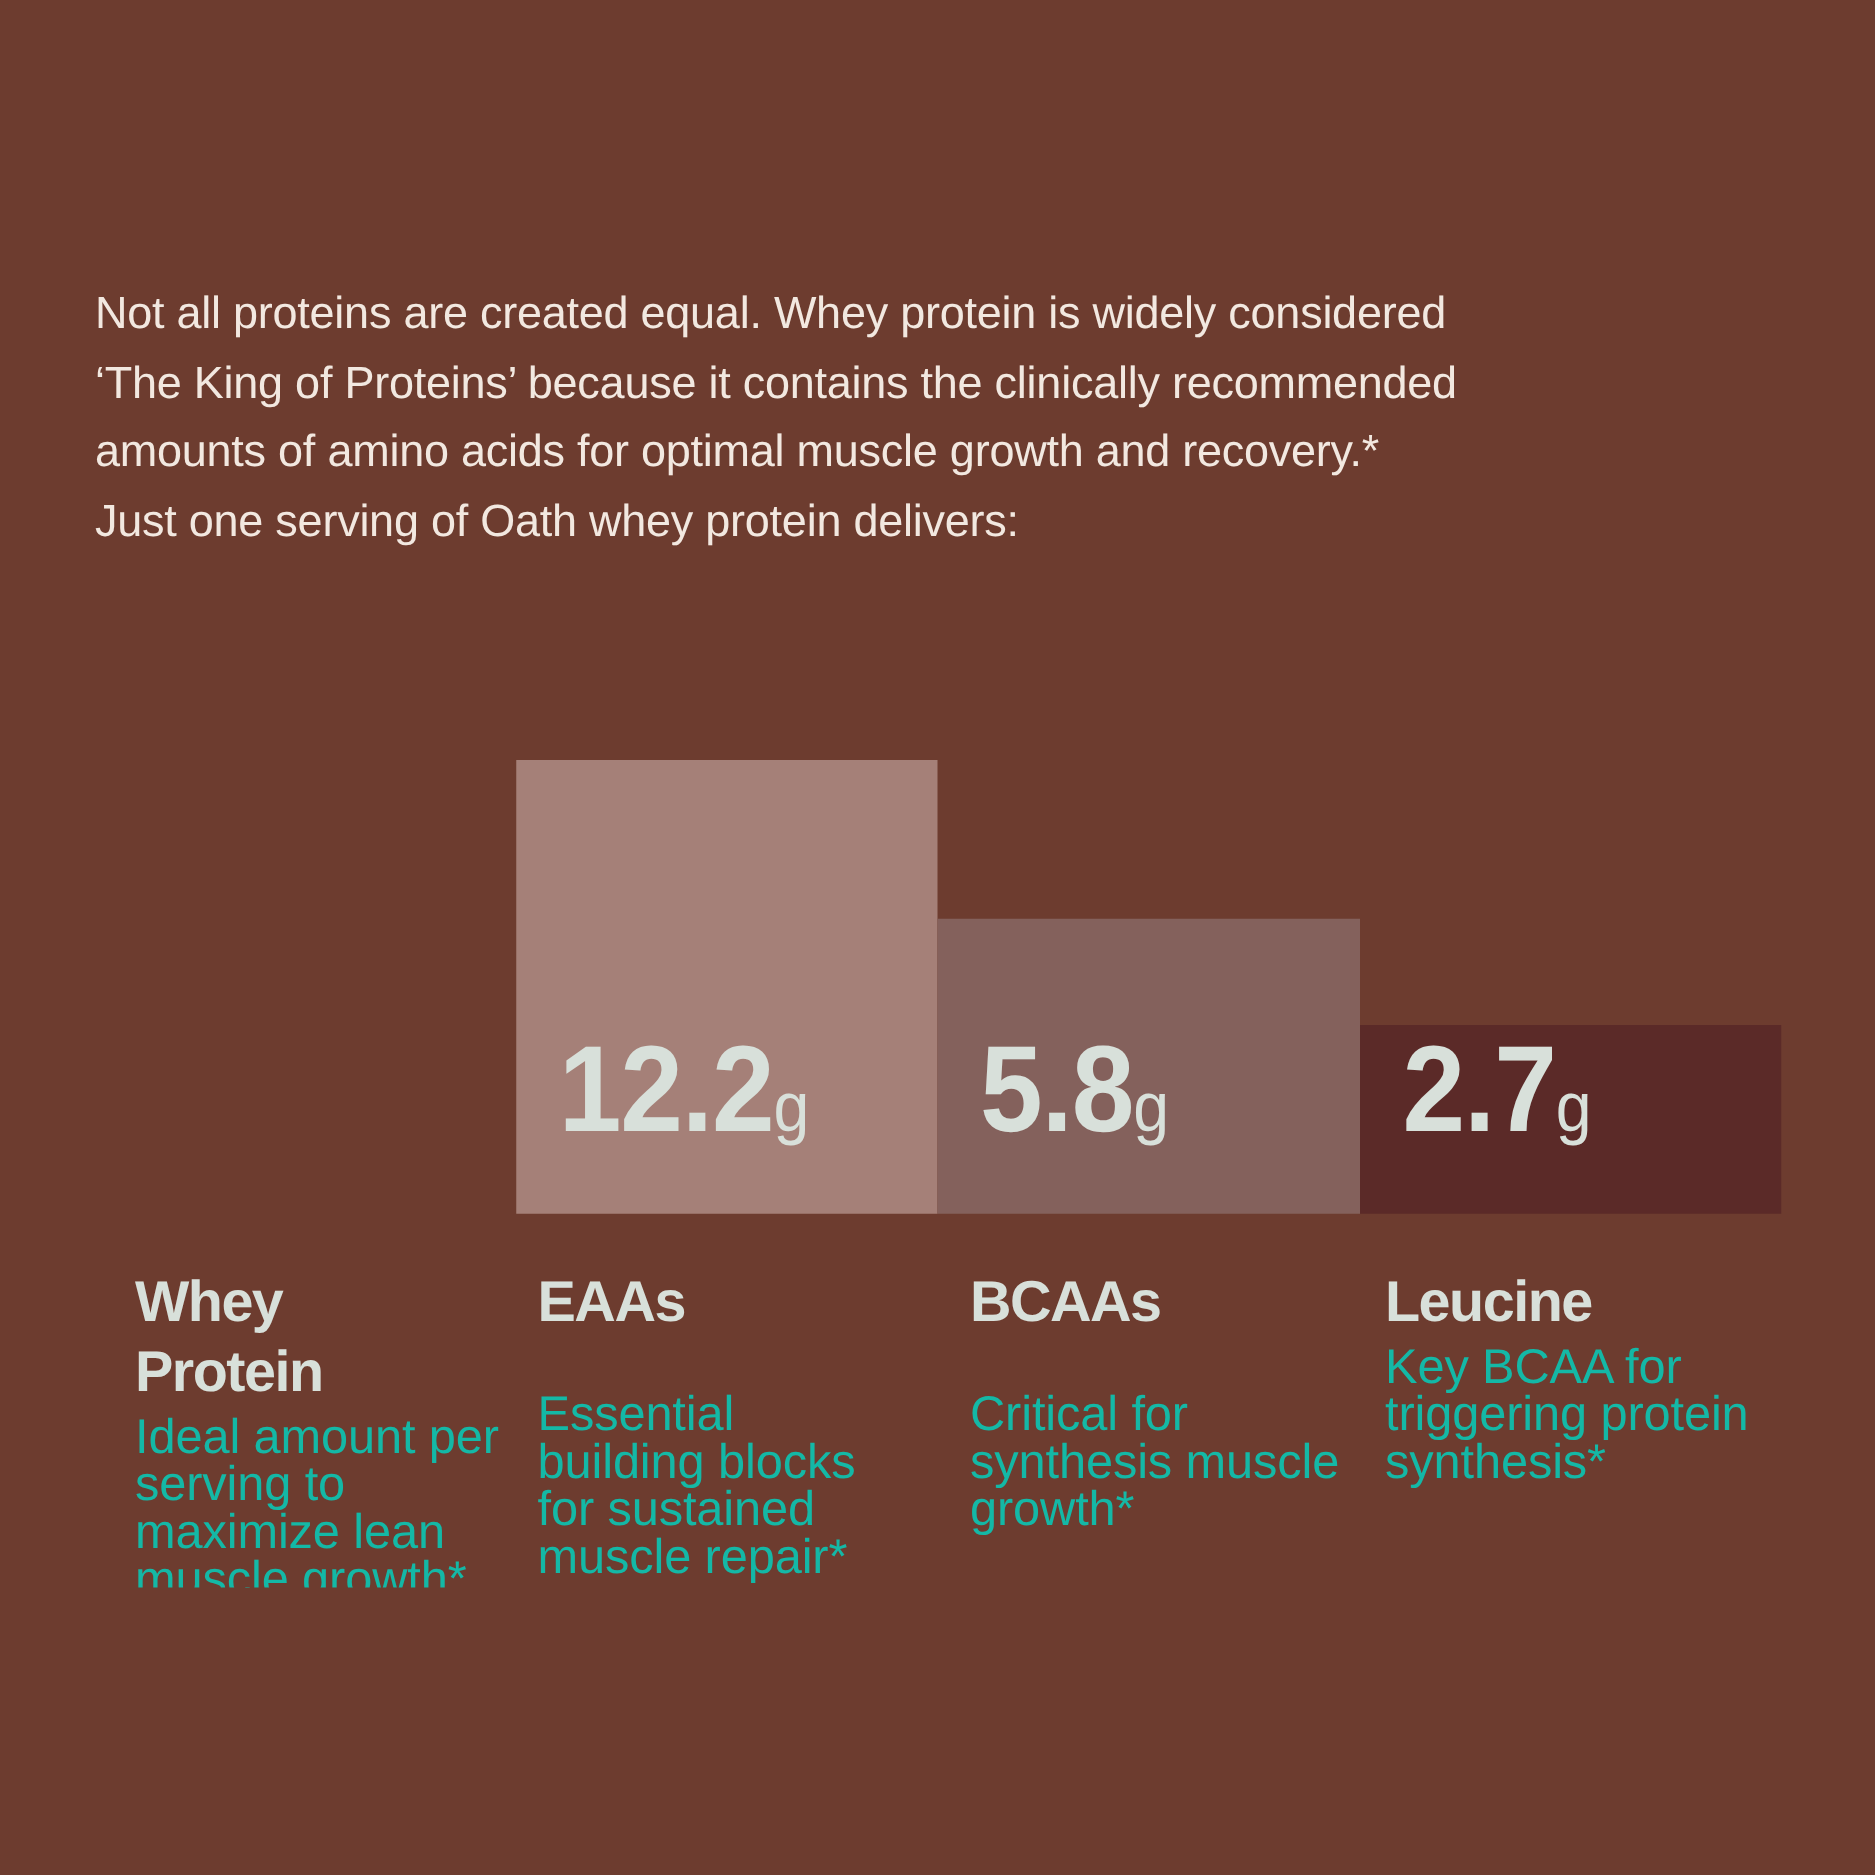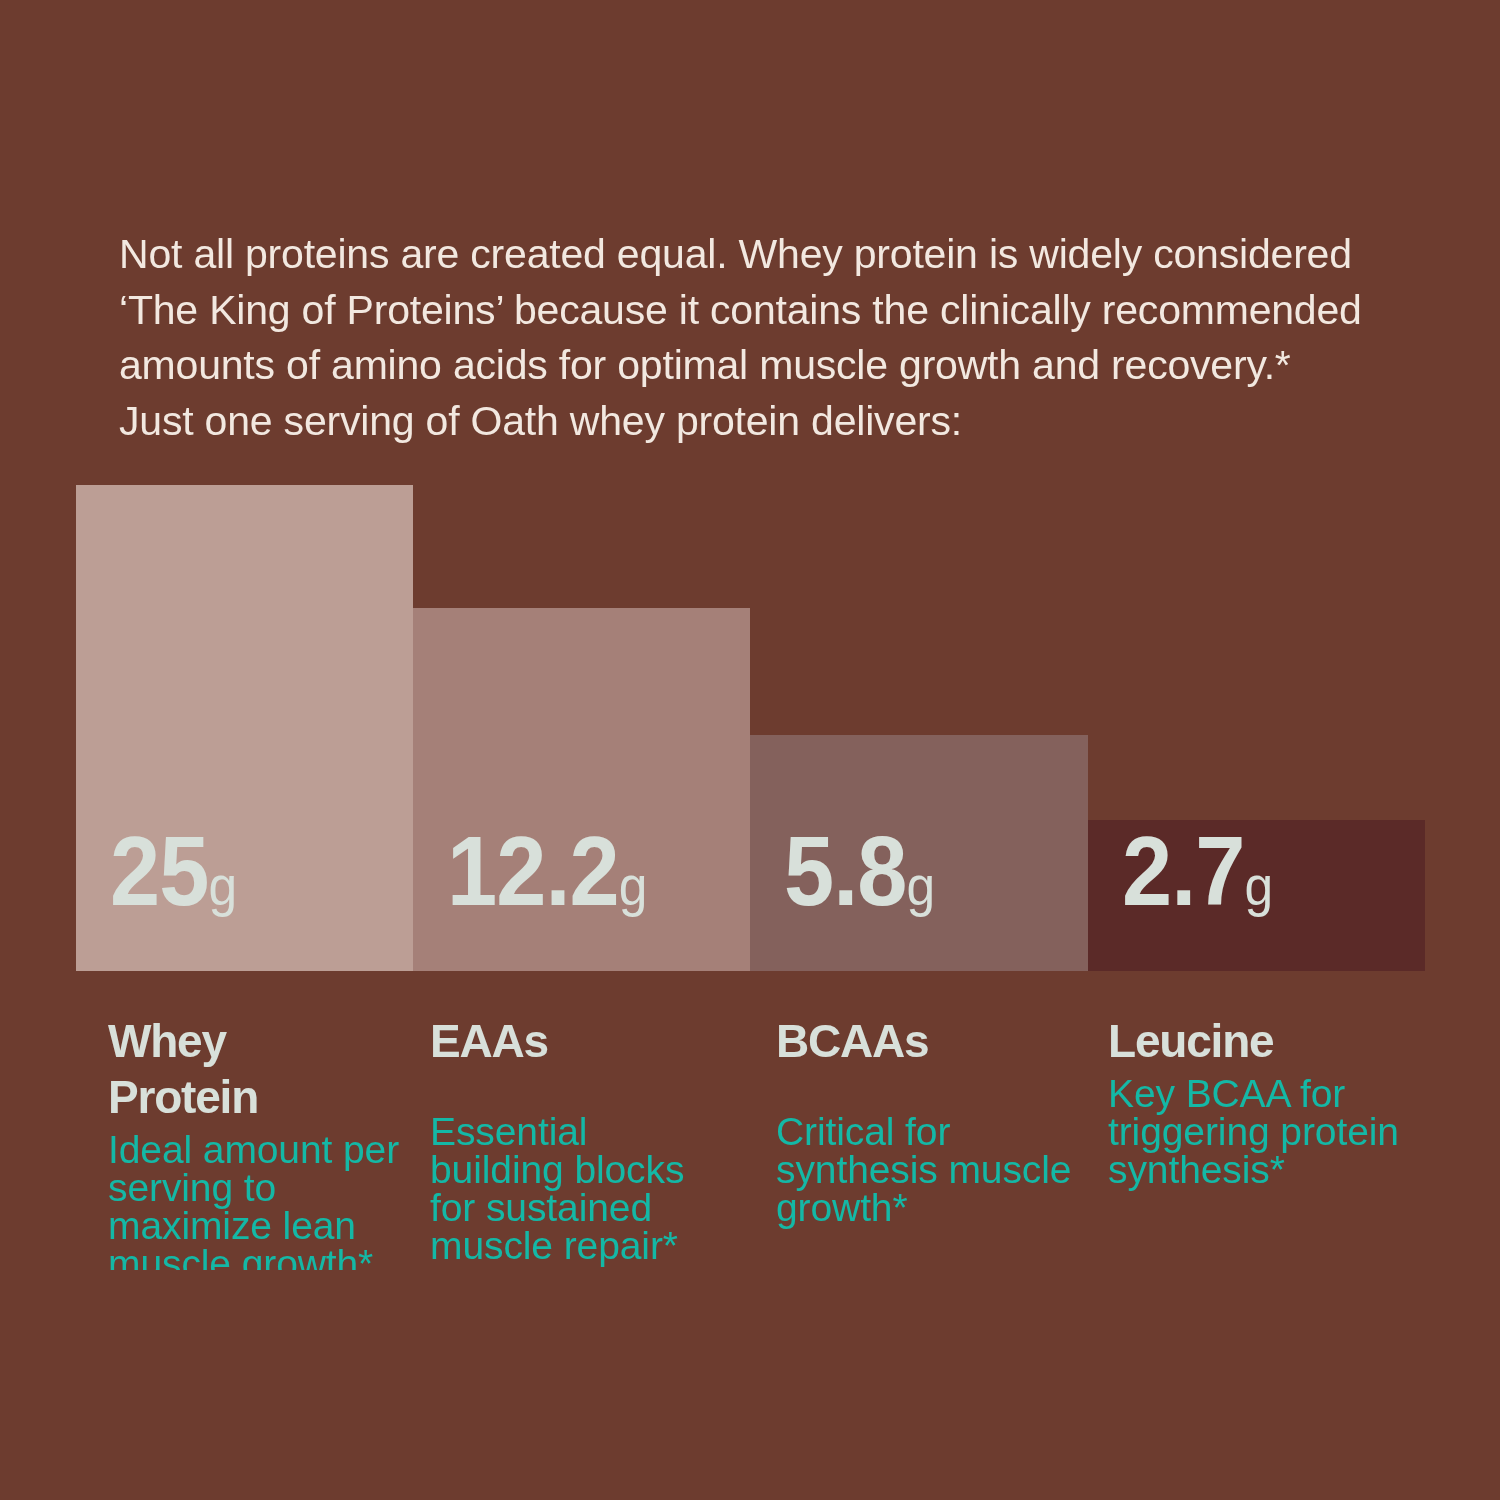--- a/index.html
+++ b/index.html
@@ -24,26 +24,25 @@
     overflow: hidden;
   }
 
   
   #intro {
     position: absolute;
     left: 76px;
     top: 186px;
     width: 1360px;
     color: #f2e8e0;
-    font-size: 41px;
+    font-size: 36px;
     line-height: 55.5px;
     letter-spacing: -0.2px;
     font-weight: 400;
     white-space: pre-line;
-    margin-left: 43px;
   }
 
   
   #chart {
     position: absolute;
     left: 0;
     top: 0;
     width: 1500px;
     height: 1500px;
   }
@@ -105,25 +104,20 @@
 
 <div id="page">
 
   <p id="intro">Not all proteins are created equal. Whey protein is widely considered
 ‘The King of Proteins’ because it contains the clinically recommended
 amounts of amino acids for optimal muscle growth and recovery.*
 Just one serving of Oath whey protein delivers:</p>
 
   <div id="chart">
 
-    <div class="bar" style="left:76px; width:337px; height:486px; background:#bc9e95;">
-      <div class="bar-value">
-        <span>25</span><span class="unit">g</span>
-      </div>
-    </div>
 
     <div class="bar" style="left:413px; width:337px; height:363px; background:#a58078;">
       <div class="bar-value">
         <span>12.2</span><span class="unit">g</span>
       </div>
     </div>
 
     <div class="bar" style="left:750px; width:338px; height:236px; background:#84615c;text-align:center;">
       <div class="bar-value">
         <span>5.8</span><span class="unit">g</span>

